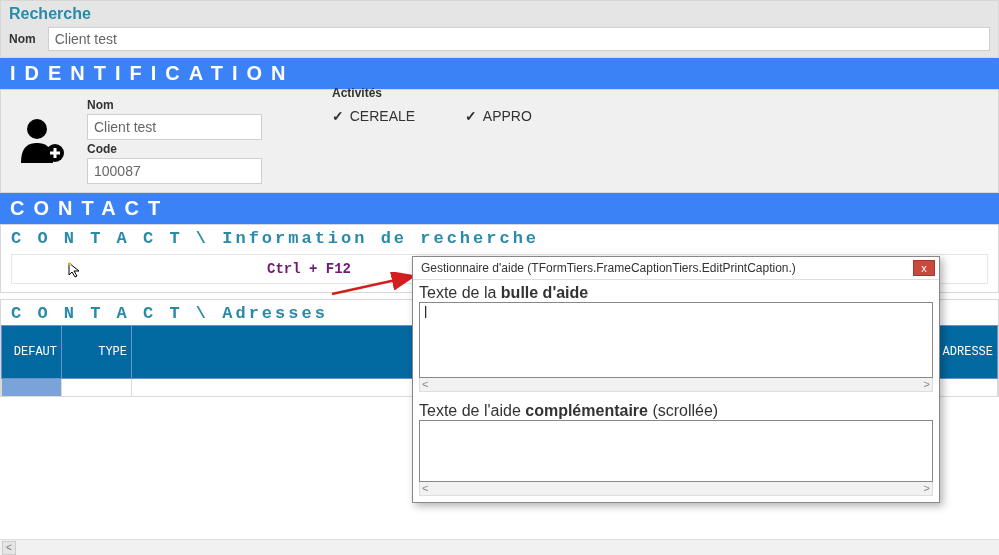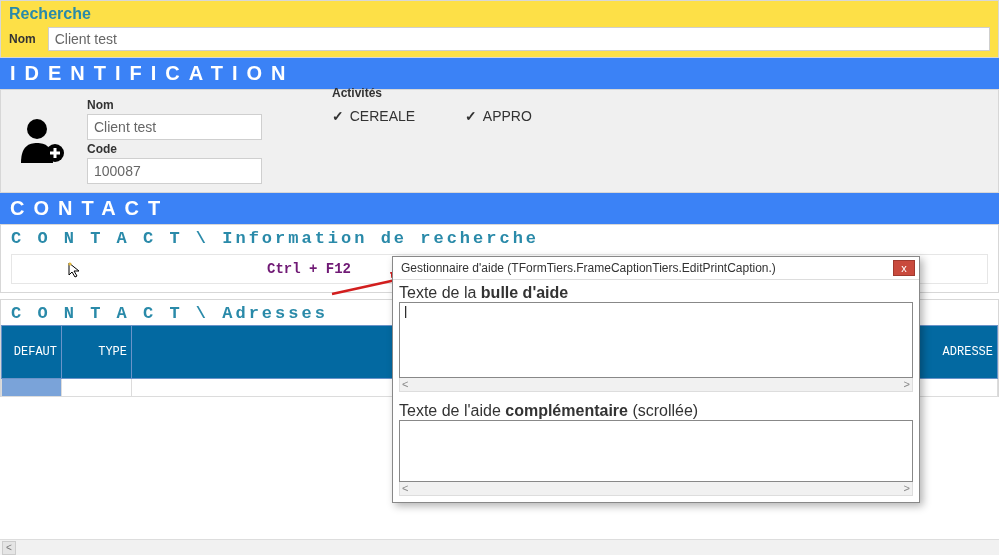--- a/index.html
+++ b/index.html
@@ -11,21 +11,21 @@
       height: 555px;
       overflow: hidden;
       position: relative;
       color: #333;
     }
     .panel-border { border: 1px solid #d7d7d7; }
     
     .recherche {
       border: 1px solid #d7d7d7;
       padding: 4px 8px 6px 8px;
-      background: #fde047;
+      background: #e5e5e5;
     }
     .recherche-title {
       color: #2a8aa9;
       font-weight: 700;
       font-size: 16px;
       margin-bottom: 4px;
     }
     .recherche-row { display: flex; align-items: center; gap: 12px; }
     .label-bold { font-weight: 700; font-size: 12px; }
     .text-input {
@@ -124,21 +124,21 @@
     }
     .tbl td {
       border: 1px solid #dcdcdc;
       height: 18px;
       padding: 1px 4px;
     }
     .row-selector { width: 50px; background:#7aa3d9;}
     
     .dialog {
       position: absolute;
-      left: 392px;
+      left: 412px;
       top: 256px;
       width: 528px;
       background: #fff;
       border: 1px solid #888;
       box-shadow: 3px 3px 8px rgba(0,0,0,0.3);
       z-index: 50;
     }
     .dialog-title {
       display: flex;
       justify-content: space-between;

